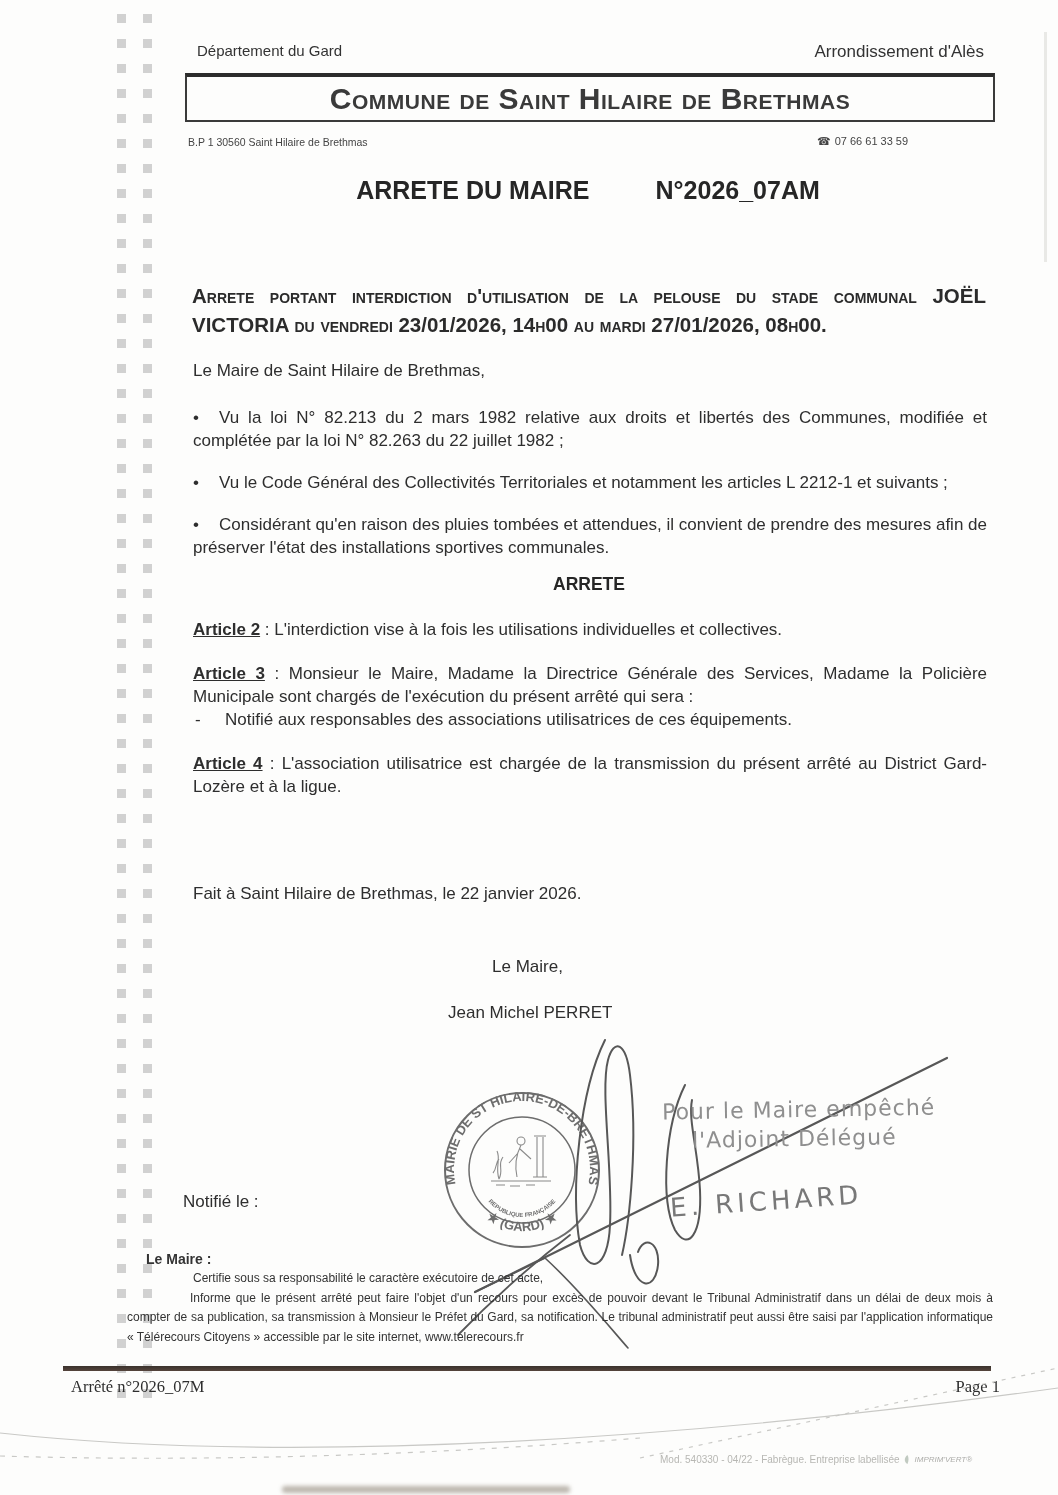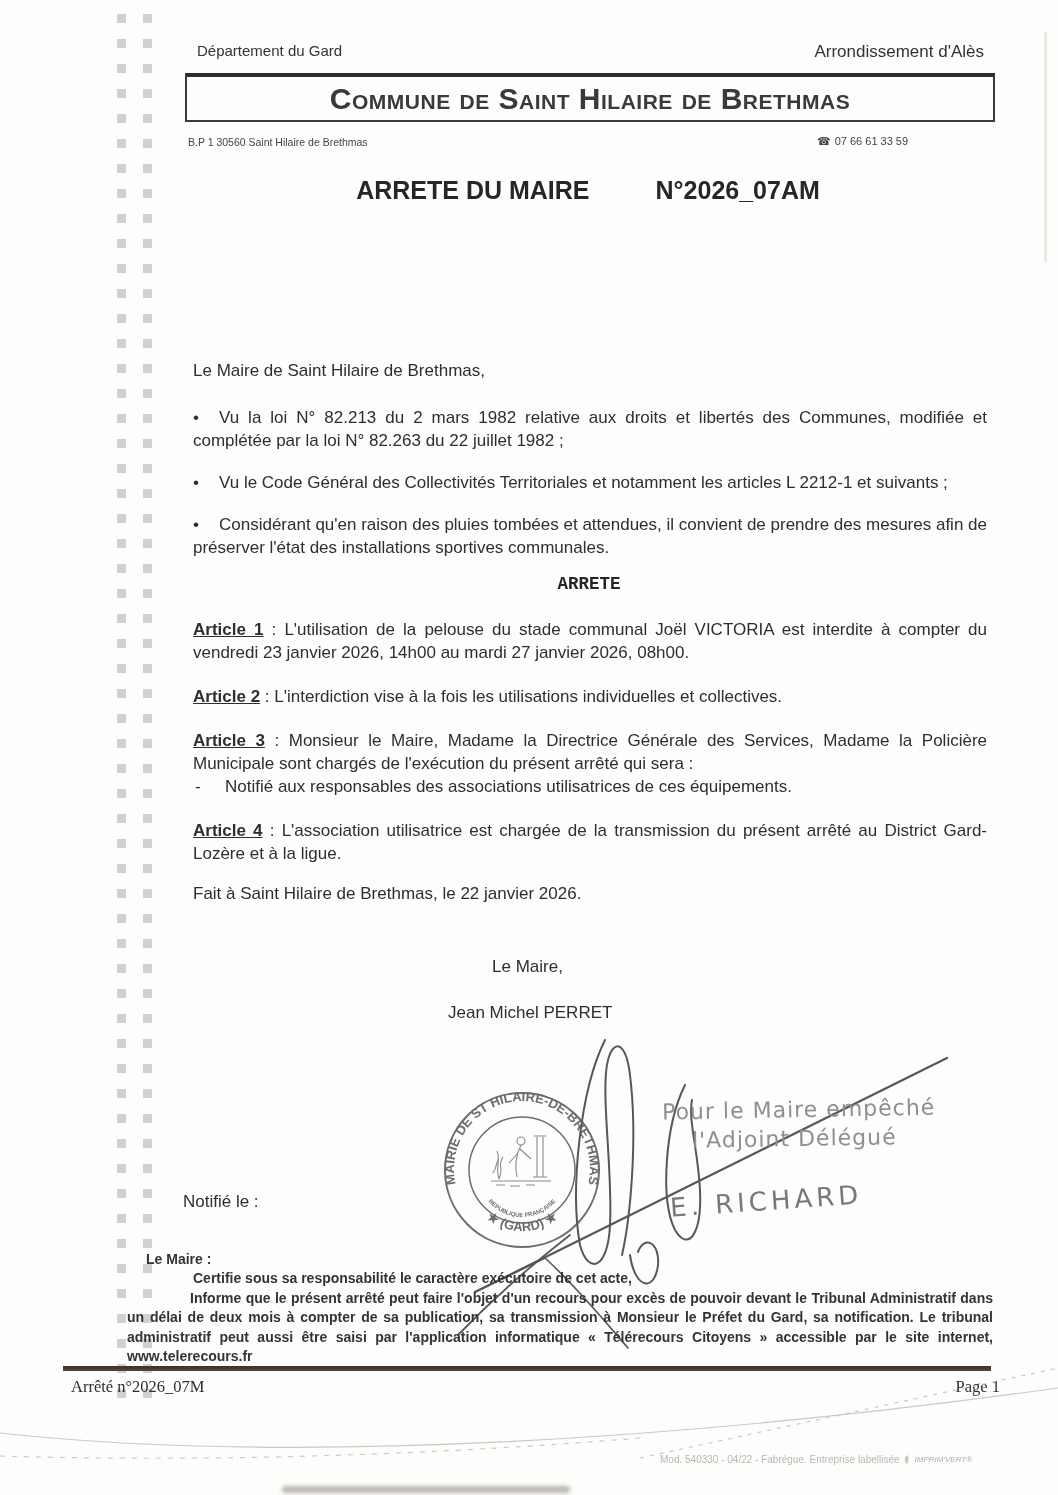--- a/index.html
+++ b/index.html
@@ -33,21 +33,21 @@
            font-variant:small-caps;font-weight:bold;font-size:20.5px;line-height:29px;
            text-align:justify;color:#2b2b2b;}
 
   .intro{position:absolute;left:193px;top:361px;font-size:17px;}
 
   .recitals{position:absolute;left:193px;top:406px;width:794px;font-size:17px;line-height:23px;text-align:justify;}
   .recital{margin-bottom:19px;}
   .bullet{display:inline-block;width:26px;}
 
   .order-heading{position:absolute;left:192px;top:574px;width:794px;text-align:center;
-                 font-weight:bold;font-size:17.5px;color:#262626;font-family:Liberation Mono, monospace;}
+                 font-weight:bold;font-size:17.5px;color:#262626;}
 
   .articles{position:absolute;left:193px;top:618px;width:794px;font-size:17px;line-height:23px;text-align:justify;}
   .article{margin-bottom:21px;}
   .article .lbl{font-weight:bold;text-decoration:underline;}
   .article .dash-line{margin-top:0;}
   .article .dash{display:inline-block;width:30px;padding-left:2px;}
 
   .fait{position:absolute;left:193px;top:884px;font-size:17px;}
   .sig-title{position:absolute;left:492px;top:957px;font-size:17px;}
   .sig-name{position:absolute;left:448px;top:1003px;font-size:17px;}
@@ -58,21 +58,21 @@
   .stamp text{fill:#6d6d6d;font-family:"Liberation Sans",sans-serif;font-weight:bold;}
   .sig-svg{position:absolute;left:430px;top:1030px;width:530px;height:330px;pointer-events:none;}
 
   .hand{position:absolute;color:#8f8f8f;font-family:"DejaVu Sans",sans-serif;letter-spacing:1px;}
   .hand1{left:662px;top:1097px;font-size:22px;transform:rotate(-1deg);}
   .hand2{left:692px;top:1126px;font-size:22px;transform:rotate(-1deg);}
   .hand3{left:670px;top:1186px;font-size:26px;color:#787878;letter-spacing:4px;transform:rotate(-4deg);}
 
   
   .legal-label{position:absolute;left:146px;top:1251px;font-size:14px;font-weight:600;color:#333;}
-  .legal{position:absolute;left:127px;top:1269px;width:866px;font-size:14px;font-weight:700;
+  .legal{position:absolute;left:127px;top:1269px;width:866px;font-size:12px;font-weight:400;
          line-height:19.5px;text-align:justify;color:#333;}
   .legal .certify{text-indent:66px;}
   .legal .inform{text-indent:63px;}
 
   
   .footer-rule{position:absolute;left:63px;top:1366px;width:928px;height:5px;
                background:linear-gradient(to bottom,#3a322c,#55443c);}
   .footer-left{position:absolute;left:71px;top:1377px;font-family:"Liberation Serif",serif;font-size:16.5px;color:#2e2e2e;}
   .footer-right{position:absolute;right:58px;top:1377px;font-family:"Liberation Serif",serif;font-size:16.5px;color:#2e2e2e;}
 
@@ -101,41 +101,39 @@
   <div class="addr-left">B.P 1 30560 Saint Hilaire de Brethmas</div>
   <div class="addr-right">
     <span class="ph-ic">☎</span><span>07 66 61 33 59</span>
   </div>
 
   <div class="doc-title">
     <span>ARRETE DU MAIRE</span>
     <span>N°2026_07AM</span>
   </div>
 
+  <div class="subject">Arrete portant interdiction d'utilisation de la pelouse du stade communal JOËL VICTORIA du vendredi 23/01/2026, 14h00 au mardi 27/01/2026, 08h00.</div>
 
   <div class="intro">Le Maire de Saint Hilaire de Brethmas,</div>
 
   <div class="recitals">
     <div class="recital">
       <span class="bullet">•</span><span>Vu la loi N° 82.213 du 2 mars 1982 relative aux droits et libertés des Communes, modifiée et complétée par la loi N° 82.263 du 22 juillet 1982 ;</span>
     </div>
     <div class="recital">
       <span class="bullet">•</span><span>Vu le Code Général des Collectivités Territoriales et notamment les articles L 2212-1 et suivants ;</span>
     </div>
     <div class="recital">
       <span class="bullet">•</span><span>Considérant qu'en raison des pluies tombées et attendues, il convient de prendre des mesures afin de préserver l'état des installations sportives communales.</span>
     </div>
   </div>
 
   <div class="order-heading">ARRETE</div>
 
   <div class="articles">
-    <div class="article">
-      <span class="lbl">Article 1</span><span> : </span><span>L'utilisation de la pelouse du stade communal Joël VICTORIA est interdite à compter du vendredi 23 janvier 2026, 14h00 au mardi 27 janvier 2026, 08h00.</span>
-    </div>
     <div class="article">
       <span class="lbl">Article 2</span><span> : </span><span>L'interdiction vise à la fois les utilisations individuelles et collectives.</span>
     </div>
     <div class="article">
       <div><span class="lbl">Article 3</span><span> : </span><span>Monsieur le Maire, Madame la Directrice Générale des Services, Madame la Policière Municipale sont chargés de l'exécution du présent arrêté qui sera :</span></div>
       <div class="dash-line"><span class="dash">-</span><span>Notifié aux responsables des associations utilisatrices de ces équipements.</span></div>
     </div>
     <div class="article">
       <span class="lbl">Article 4</span><span> : </span><span>L'association utilisatrice est chargée de la transmission du présent arrêté au District Gard-Lozère et à la ligue.</span>
     </div>

